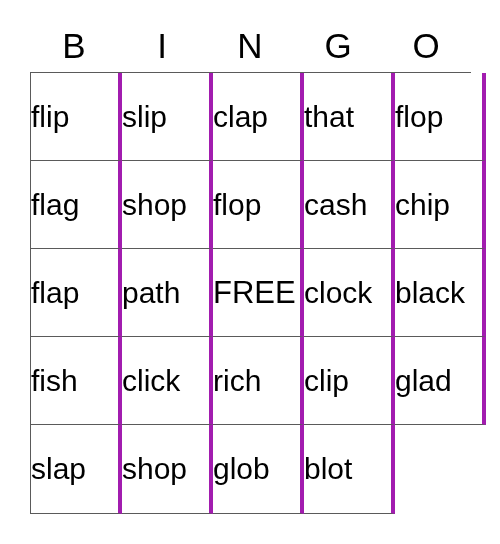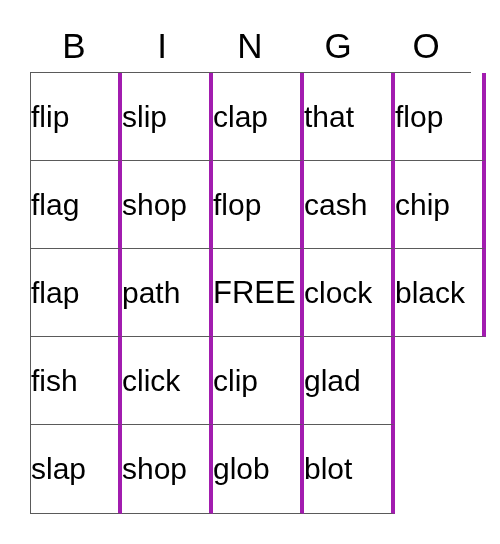--- a/index.html
+++ b/index.html
@@ -141,20 +141,23 @@
     </div>
 
     <div class="grid-row">
       <div class="cell">
           <span class="cell-text">fish</span>
         </div>
       <div class="cell">
           <span class="cell-text">click</span>
         </div>
       <div class="cell">
+          <span class="cell-text">rich</span>
+        </div>
+      <div class="cell">
           <span class="cell-text">clip</span>
         </div>
       <div class="cell">
           <span class="cell-text">glad</span>
         </div>
     </div>
 
     <div class="grid-row">
       <div class="cell">
           <span class="cell-text">slap</span>

